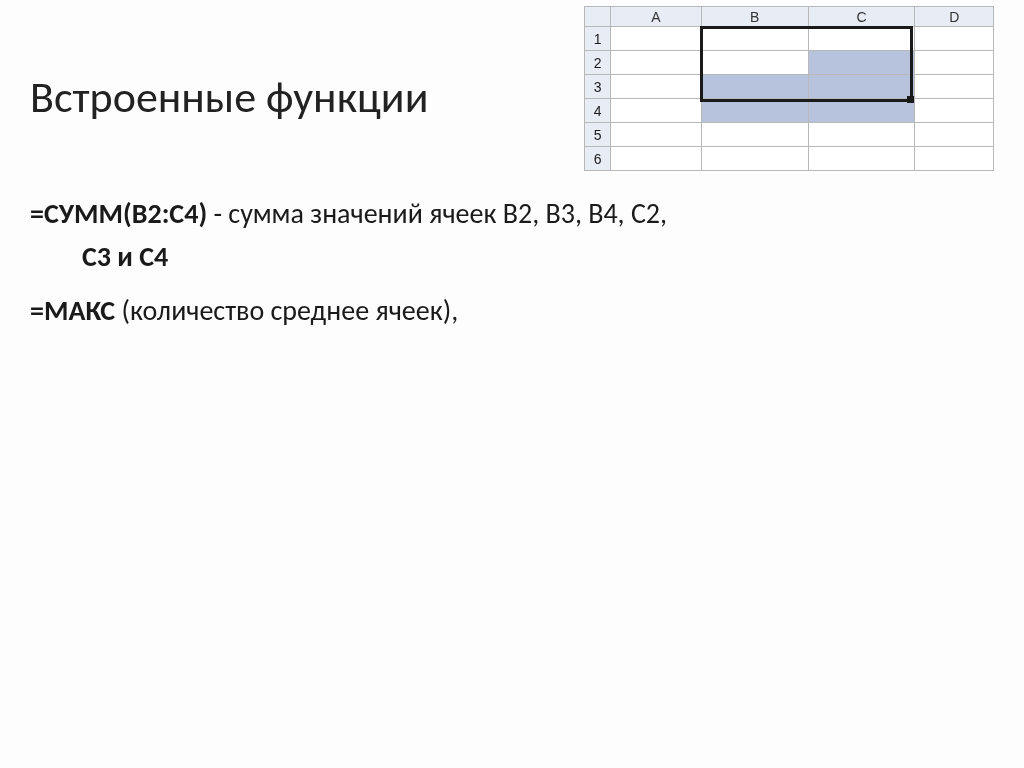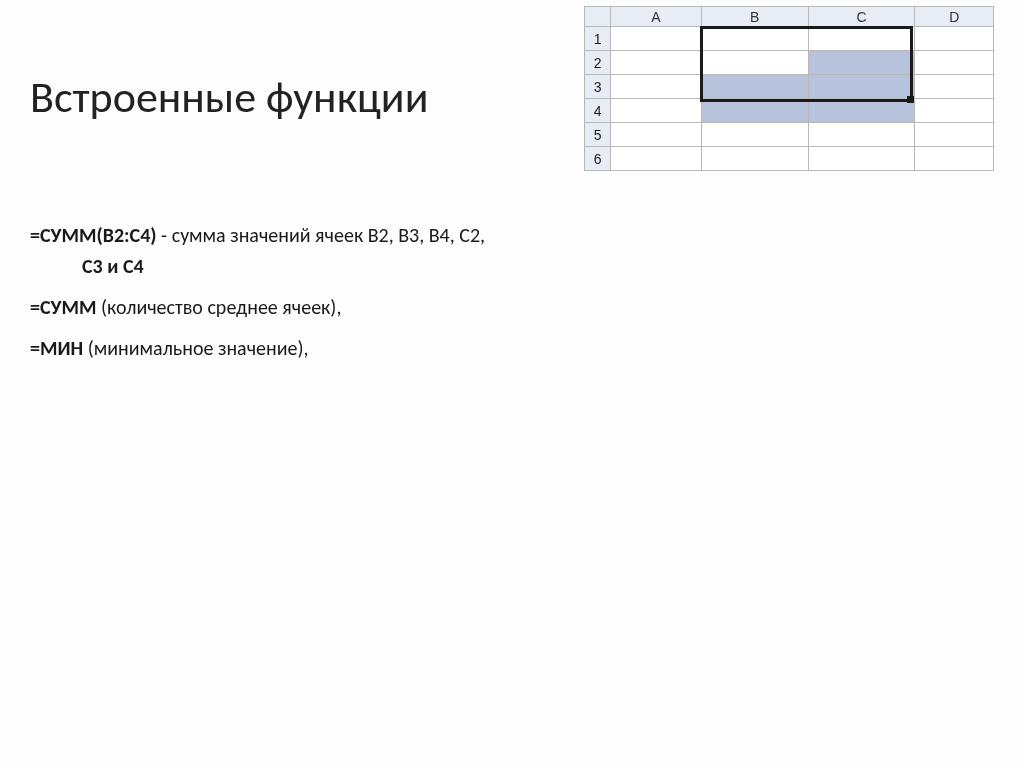--- a/index.html
+++ b/index.html
@@ -10,21 +10,21 @@
       height: 768px;
       padding: 20px 30px;
       position: relative;
       color: #1a1a1a;
     }
     .slide-title {
       font-size: 44px;
       font-weight: normal;
       color: #222;
       margin-top: 50px;
-      margin-bottom: 96px;
+      margin-bottom: 68px;
     }
     .spreadsheet-box {
       position: absolute;
       top: 6px;
       right: 30px;
       width: 410px;
       background: #fff;
     }
     .ss-table {
       border-collapse: collapse;
@@ -70,21 +70,21 @@
     }
     .fill-handle {
       position: absolute;
       width: 7px;
       height: 7px;
       background: #1a1a1a;
       right: -4px;
       bottom: -4px;
     }
     .content {
-      font-size: 20px;
+      font-size: 28px;
       line-height: 1.55;
       color: #1a1a1a;
       margin-top: 40px;
     }
     .content p {
       margin-bottom: 10px;
     }
     .func-block {
       margin-bottom: 22px;
     }
@@ -158,23 +158,20 @@
 
 <h1 class="slide-title">Встроенные функции</h1>
 
 <div class="content">
 
   <p class="func-block">
     <span class="bold">=СУММ(В2:С4)</span><span>  - </span><span>сумма значений ячеек В2, В3, В4, С2,<br><span class="indent">С3 и С4</span></span>
   </p>
 
   <p>
-    <span class="bold">=СУММ </span><span>(количество среднее ячеек),</span>
+    <span class="bold">=МАКС </span><span>(количество среднее ячеек),</span>
   </p>
 
 
-  <p>
-    <span class="bold">=МИН </span><span>(минимальное значение),</span>
-  </p>
 
 
 
 </div>
 
 </body></html>

